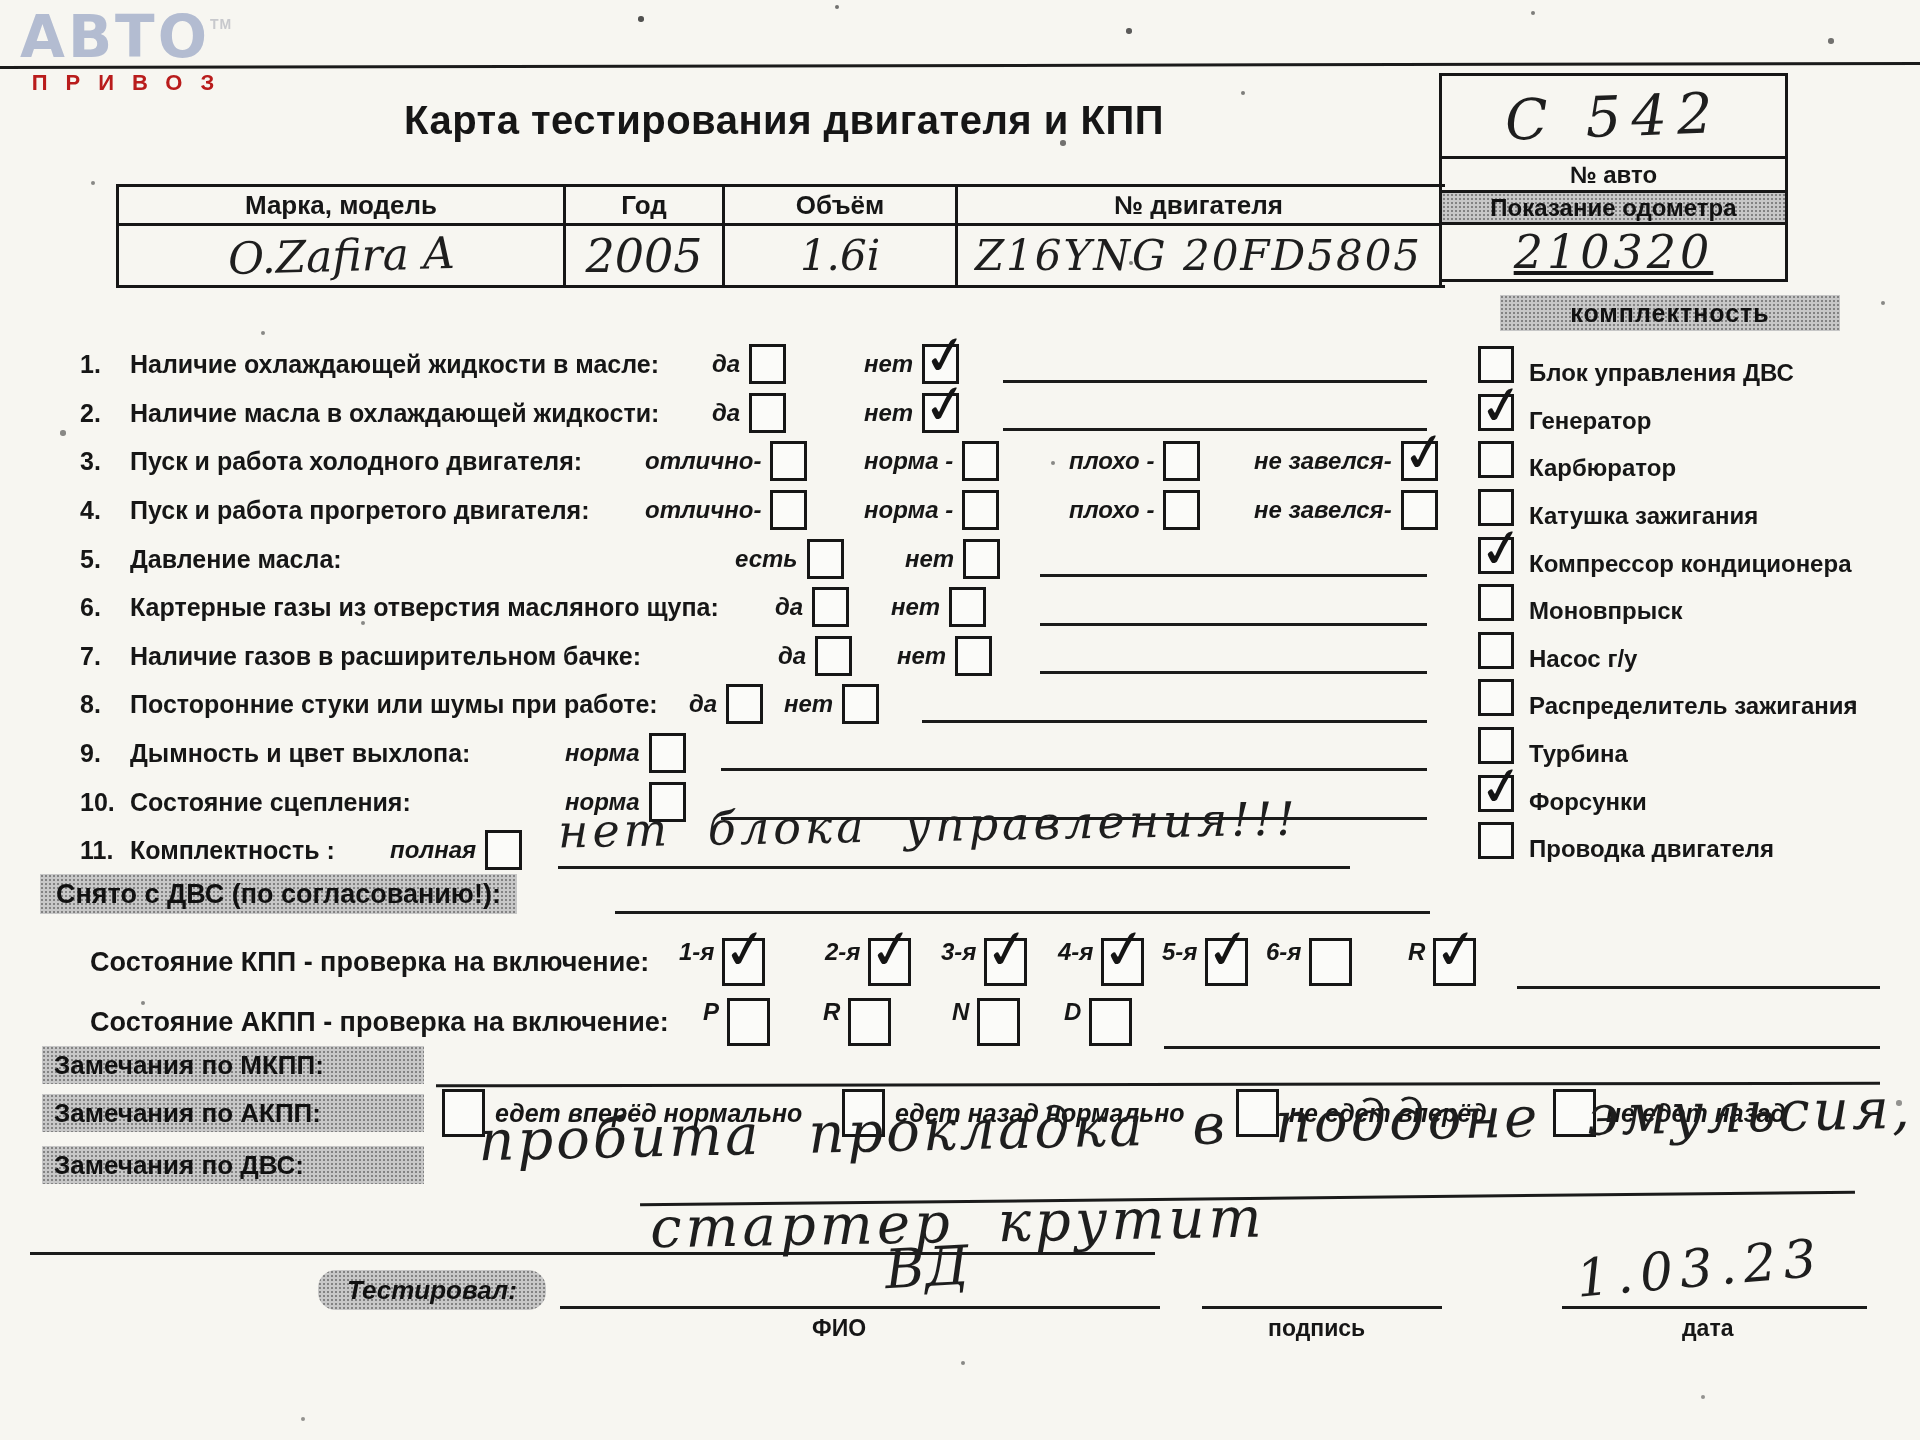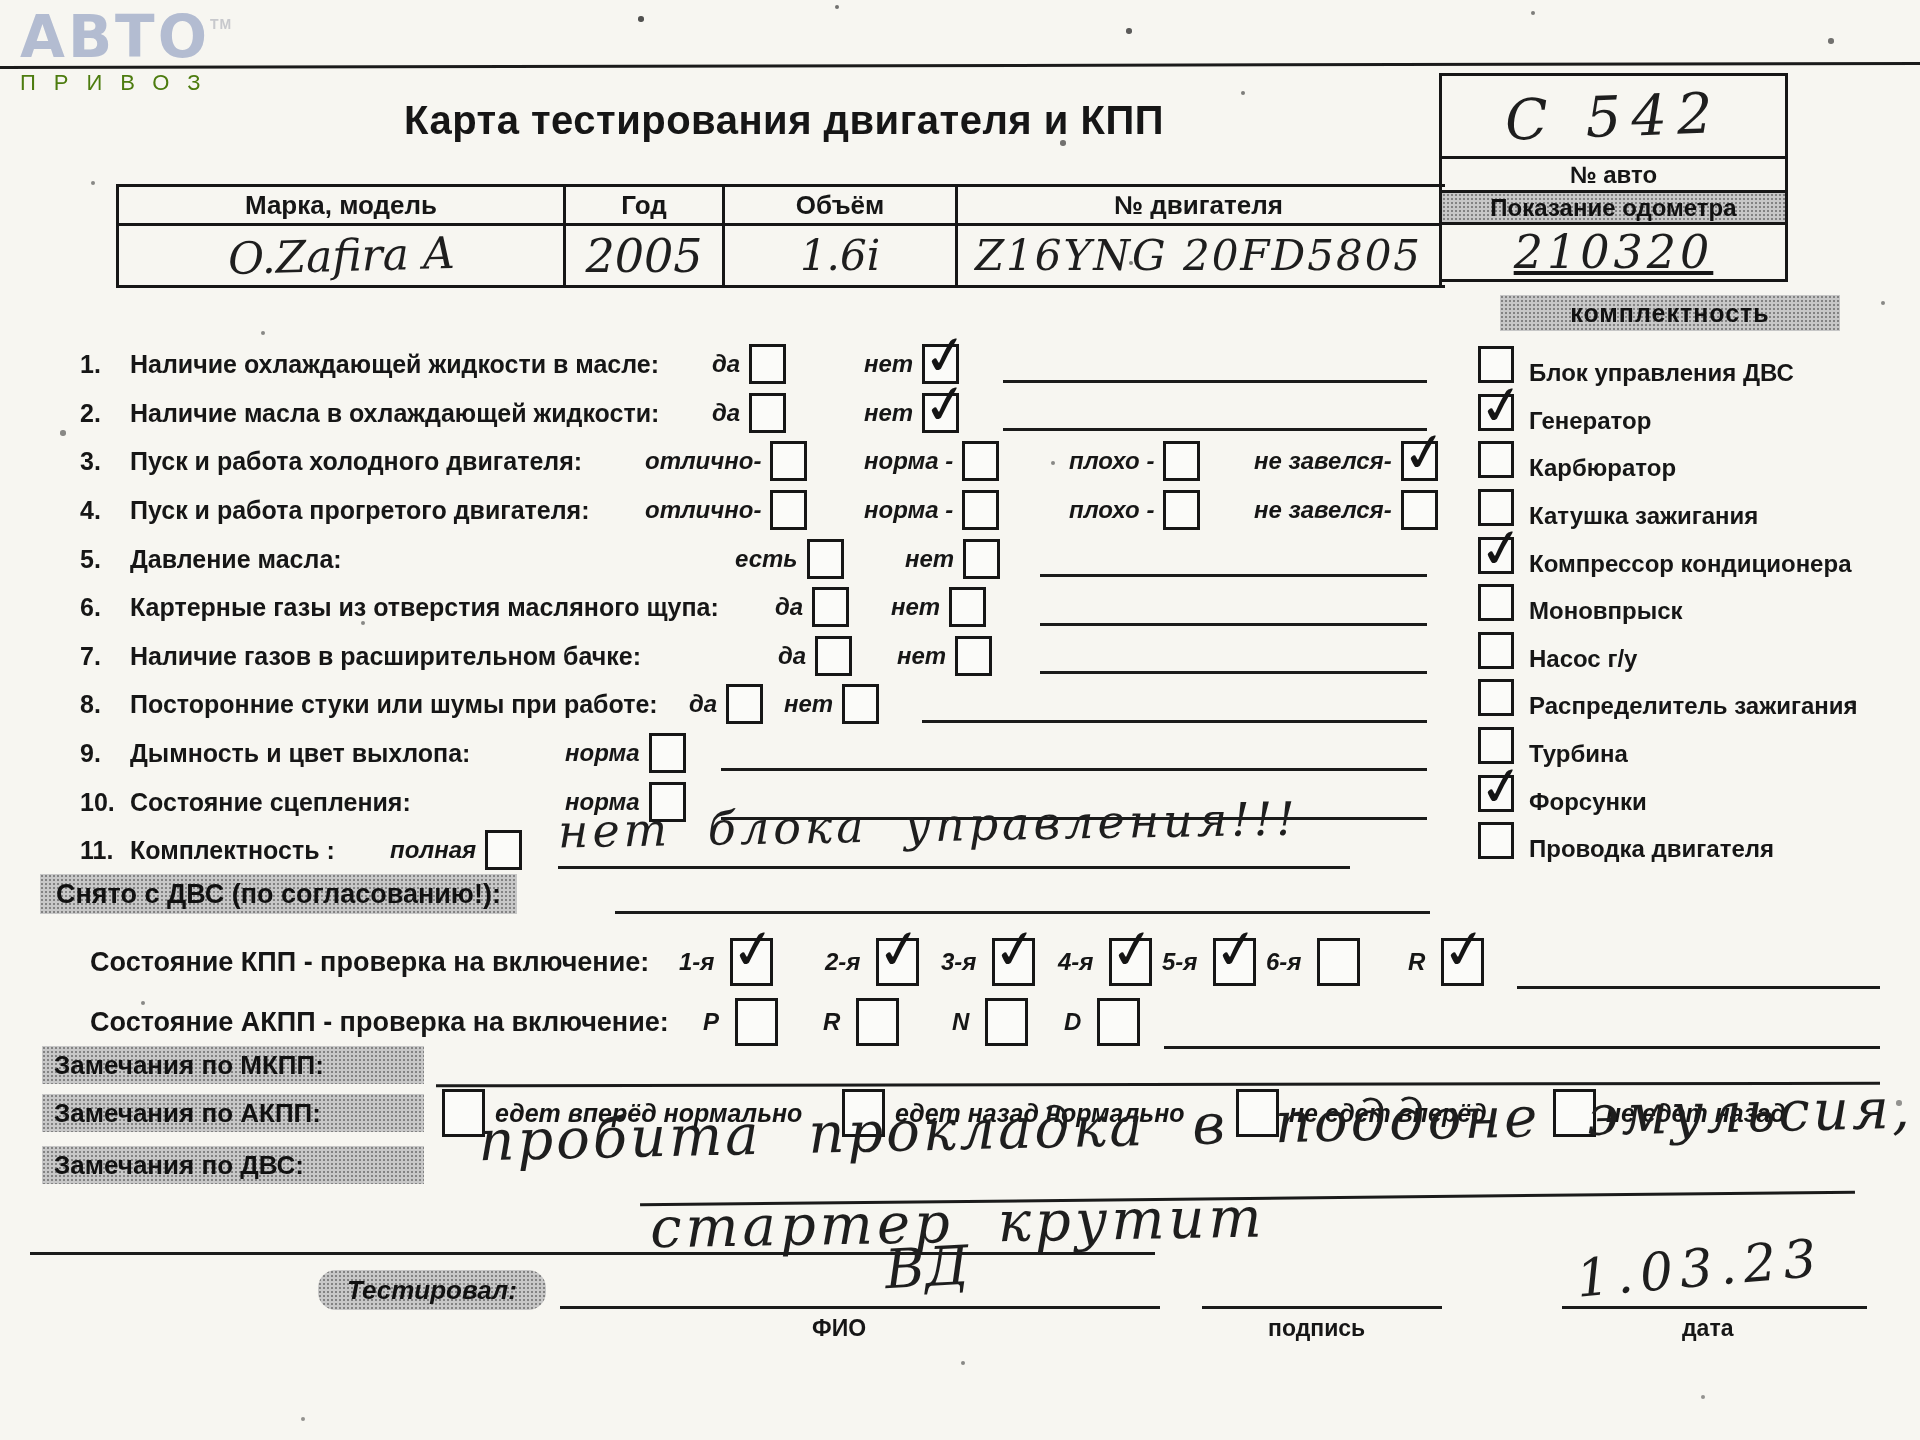--- a/index.html
+++ b/index.html
@@ -19,21 +19,21 @@
   }
   .hand{font-family:"DejaVu Serif",serif;font-style:italic;color:#1e1e1e;white-space:nowrap;}
   .box{display:inline-block;width:37px;height:40px;border:3px solid #161616;position:relative;background:rgba(255,255,255,.55);box-sizing:border-box;flex:none;}
   .gbox{width:43px;height:48px;}
   .check{position:absolute;left:-2px;top:-18px;font-size:54px;line-height:1;font-weight:bold;color:#141414;transform:rotate(-8deg);font-family:"DejaVu Sans",sans-serif;}
   
   .topline{left:0;top:64px;width:1920px;transform:rotate(-0.12deg);}
   .logo{position:absolute;left:20px;top:8px;line-height:1;}
   .logo-brand{font-family:"DejaVu Sans",sans-serif;font-size:58px;font-weight:900;color:#b3bcd1;letter-spacing:3px;}
   .logo-tm{font-size:14px;color:#c8c9cd;vertical-align:28px;font-weight:bold;letter-spacing:1px;}
-  .logo-sub{font-size:22px;color:#4d7c0f;letter-spacing:18px;font-weight:normal;margin-top:6px;}
+  .logo-sub{font-size:22px;color:#b91c1c;letter-spacing:18px;font-weight:bold;margin-top:6px;text-align:right;}
   .title{position:absolute;left:404px;top:98px;font-size:40px;font-weight:bold;letter-spacing:.5px;}
   
   .vtable{position:absolute;left:116px;top:184px;width:1326px;height:98px;border:3px solid #161616;border-right:none;display:grid;grid-template-columns:447px 159px 233px 484px;grid-template-rows:39px 59px;box-sizing:content-box;}
   .vh{border-right:3px solid #161616;border-bottom:3px solid #161616;display:flex;align-items:center;justify-content:center;font-weight:bold;font-size:26px;}
   .vv{border-right:3px solid #161616;display:flex;align-items:center;justify-content:center;overflow:visible;}
   .carbox{position:absolute;left:1439px;top:73px;width:349px;height:209px;border:3px solid #161616;display:flex;flex-direction:column;box-sizing:border-box;}
   .car-number{height:84px;border-bottom:3px solid #161616;display:flex;align-items:center;justify-content:center;}
   .car-lbl{height:33px;border-bottom:3px solid #161616;display:flex;align-items:center;justify-content:center;font-weight:bold;font-size:24px;}
   .car-odolbl{height:30px;border-bottom:3px solid #161616;justify-content:center;font-size:24px;}
   .car-odoval{flex:1;display:flex;align-items:center;justify-content:center;text-decoration:underline;}
@@ -61,21 +61,21 @@
   .r7 .o0{left:689px} .r7 .o1{left:784px} .r7 .tail{left:922px}
   .r8 .o0{left:565px} .r8 .tail{left:721px}
   .r9 .o0{left:565px} .r9 .tail{left:721px}
   .r10 .o0{left:390px} .r10 .tail{left:558px;right:570px}
   
   .snyato-bar{position:absolute;left:40px;top:874px;height:40px;padding:0 16px;font-size:27px;}
   .snyato-line{left:615px;top:911px;width:815px;}
   .kpp-row,.akpp-row{position:absolute;left:0;width:1920px;height:52px;}
   .kpp-row{top:936px;} .akpp-row{top:996px;}
   .sec-lbl{position:absolute;left:90px;top:50%;transform:translateY(-50%);font-size:27px;font-weight:bold;white-space:nowrap;}
-  .gear{position:absolute;top:50%;transform:translateY(-50%);display:flex;align-items:center;gap:16px;}
+  .gear{position:absolute;top:50%;transform:translateY(-50%);display:flex;gap:8px;}
   .g0{left:679px}.g1{left:825px}.g2{left:941px}.g3{left:1058px}.g4{left:1162px}.g5{left:1266px}.g6{left:1408px}
   .p0{left:703px}.p1{left:823px}.p2{left:952px}.p3{left:1064px}
   .kpp-line{left:1517px;top:986px;width:363px;}
   .akpp-line{left:1164px;top:1046px;width:716px;}
   .mkpp-bar{position:absolute;left:42px;top:1046px;width:358px;height:38px;padding:0 12px;font-size:26px;}
   .mkpp-line{left:436px;top:1083px;width:1444px;transform:rotate(-0.1deg);}
   .akpp-bar{position:absolute;left:42px;top:1094px;width:358px;height:38px;padding:0 12px;font-size:26px;}
   #akpp-remark-opts{position:absolute;left:0;top:1088px;width:1920px;height:50px;}
   .ropt{position:absolute;top:50%;transform:translateY(-50%);display:flex;align-items:center;gap:10px;}
   .ropt .olbl{font-size:25px;}

